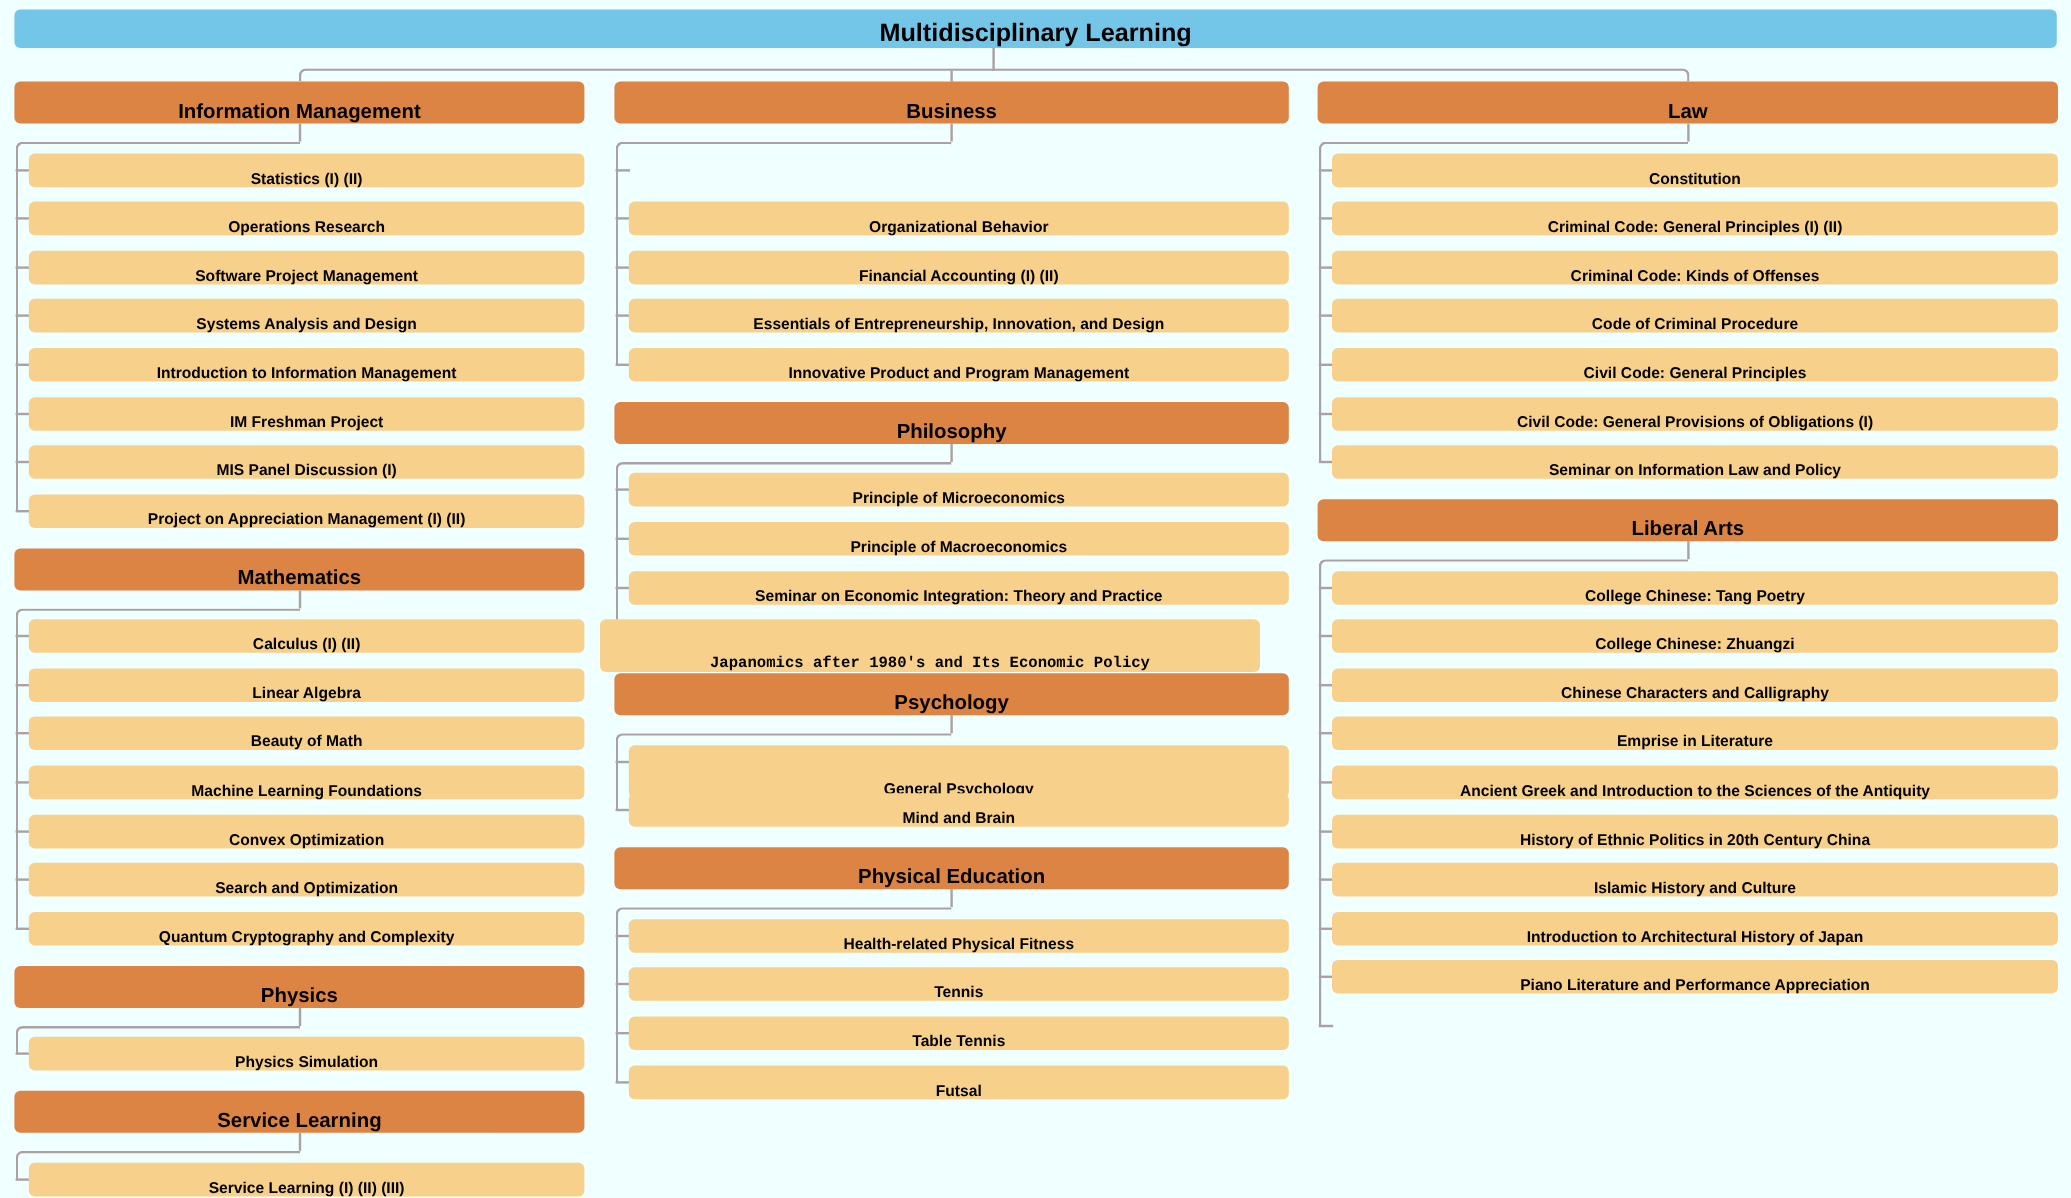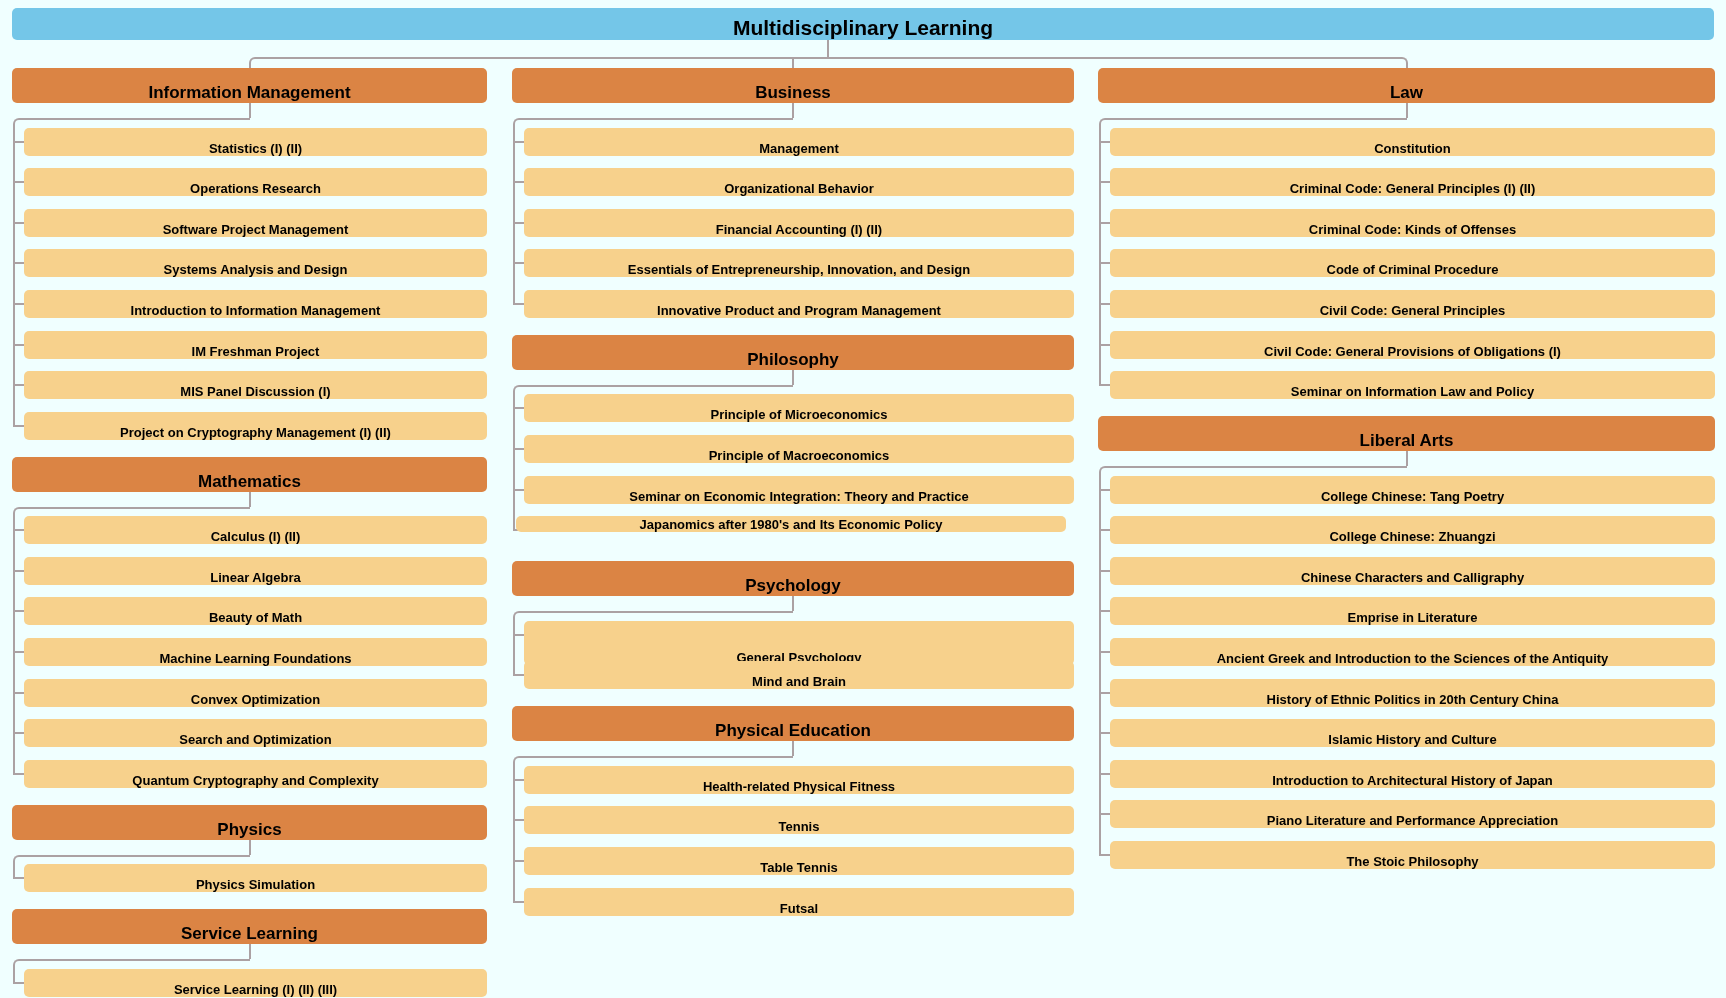--- a/index.html
+++ b/index.html
@@ -56,21 +56,21 @@
     <div class="stub" style="left: 13px; top: 343.5px; width: 12px;"></div>
     <div class="node item-node" style="left: 24px; top: 330.5px; width: 463px; height: 28px;">
       <span>IM Freshman Project</span>
     </div>
     <div class="stub" style="left: 13px; top: 384.1px; width: 12px;"></div>
     <div class="node item-node" style="left: 24px; top: 371.1px; width: 463px; height: 28px;">
       <span>MIS Panel Discussion (I)</span>
     </div>
     <div class="stub" style="left: 13px; top: 424.7px; width: 12px;"></div>
     <div class="node item-node" style="left: 24px; top: 411.7px; width: 463px; height: 28px;">
-      <span>Project on Cryptography Management (I) (II)</span>
+      <span>Project on Appreciation Management (I) (II)</span>
     </div>
     <div class="node header-node" style="left: 12px; top: 456.7px; width: 475px; height: 35px;">
       <span>Mathematics</span>
     </div>
     <div class="vline" style="left: 248.5px; top: 491.7px; height: 15px;"></div>
     <div class="elbow" style="left: 13px; top: 506.7px; width: 236.5px; height: 267.1px;"></div>
     <div class="stub" style="left: 13px; top: 529.2px; width: 12px;"></div>
     <div class="node item-node" style="left: 24px; top: 516.2px; width: 463px; height: 28px;">
       <span>Calculus (I) (II)</span>
     </div>
@@ -115,23 +115,20 @@
     <div class="stub" style="left: 13px; top: 981.8px; width: 12px;"></div>
     <div class="node item-node" style="left: 24px; top: 968.8px; width: 463px; height: 28px;">
       <span>Service Learning (I) (II) (III)</span>
     </div>
     <div class="node header-node" style="left: 512px; top: 68px; width: 562px; height: 35px;">
       <span>Business</span>
     </div>
     <div class="vline" style="left: 792px; top: 103px; height: 15px;"></div>
     <div class="elbow" style="left: 513px; top: 118px; width: 280px; height: 185.9px;"></div>
     <div class="stub" style="left: 513px; top: 140.5px; width: 12px;"></div>
-    <div class="node item-node" style="left: 524px; top: 127.5px; width: 550px; height: 28px;">
-      <span>Management</span>
-    </div>
     <div class="stub" style="left: 513px; top: 181.1px; width: 12px;"></div>
     <div class="node item-node" style="left: 524px; top: 168.1px; width: 550px; height: 28px;">
       <span>Organizational Behavior</span>
     </div>
     <div class="stub" style="left: 513px; top: 221.7px; width: 12px;"></div>
     <div class="node item-node" style="left: 524px; top: 208.7px; width: 550px; height: 28px;">
       <span>Financial Accounting (I) (II)</span>
     </div>
     <div class="stub" style="left: 513px; top: 262.3px; width: 12px;"></div>
     <div class="node item-node" style="left: 524px; top: 249.3px; width: 550px; height: 28px;">
@@ -152,21 +149,21 @@
     </div>
     <div class="stub" style="left: 513px; top: 448px; width: 12px;"></div>
     <div class="node item-node" style="left: 524px; top: 435px; width: 550px; height: 28px;">
       <span>Principle of Macroeconomics</span>
     </div>
     <div class="stub" style="left: 513px; top: 488.6px; width: 12px;"></div>
     <div class="node item-node" style="left: 524px; top: 475.6px; width: 550px; height: 28px;">
       <span>Seminar on Economic Integration: Theory and Practice</span>
     </div>
     <div class="stub" style="left: 513px; top: 529.2px; width: 12px;"></div>
-    <div class="node item-node" style="left: 516px; top: 516.2px; width: 550px; height: 16px;">
+    <div class="node item-node" style="left: 500px; top: 516.2px; width: 550px; height: 44px; font-family: Liberation Mono, monospace;">
       <span>Japanomics after 1980's and Its Economic Policy</span>
     </div>
     <div class="node header-node" style="left: 512px; top: 561.2px; width: 562px; height: 35px;">
       <span>Psychology</span>
     </div>
     <div class="vline" style="left: 792px; top: 596.2px; height: 15px;"></div>
     <div class="elbow" style="left: 513px; top: 611.2px; width: 280px; height: 64.1px;"></div>
     <div class="stub" style="left: 513px; top: 633.7px; width: 12px;"></div>
     <div class="node item-node" style="left: 524px; top: 620.7px; width: 550px; height: 44px;">
       <span>General Psychology</span>
@@ -264,16 +261,13 @@
     </div>
     <div class="stub" style="left: 1099px; top: 772.8px; width: 12px;"></div>
     <div class="node item-node" style="left: 1110px; top: 759.8px; width: 605px; height: 28px;">
       <span>Introduction to Architectural History of Japan</span>
     </div>
     <div class="stub" style="left: 1099px; top: 813.4px; width: 12px;"></div>
     <div class="node item-node" style="left: 1110px; top: 800.4px; width: 605px; height: 28px;">
       <span>Piano Literature and Performance Appreciation</span>
     </div>
     <div class="stub" style="left: 1099px; top: 854px; width: 12px;"></div>
-    <div class="node item-node" style="left: 1110px; top: 841px; width: 605px; height: 28px;">
-      <span>The Stoic Philosophy</span>
-    </div>
   </div>
 
 </body></html>

